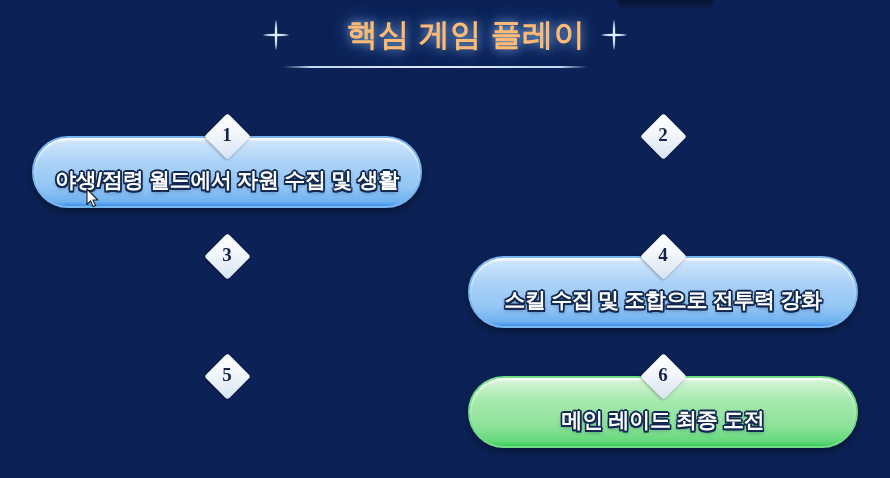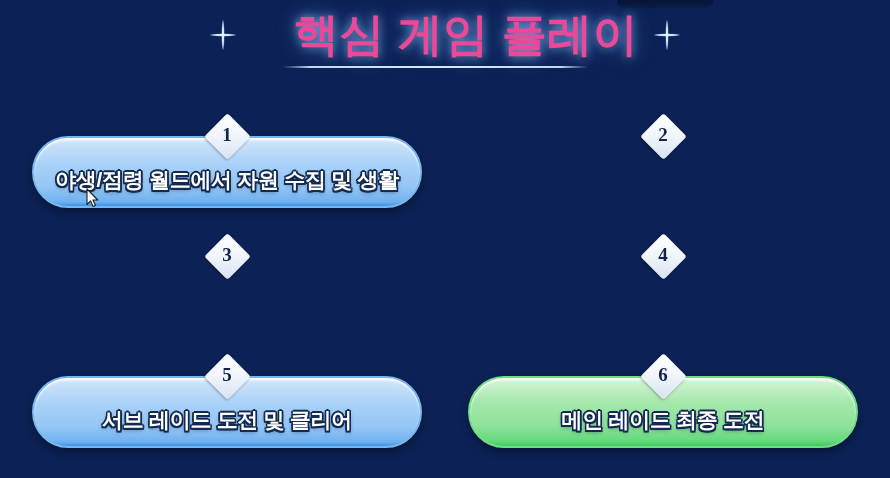--- a/index.html
+++ b/index.html
@@ -38,23 +38,23 @@
     left: 0;
     top: 8px;
     width: 890px;
     height: 54px;
     display: flex;
     align-items: center;
     justify-content: center;
     gap: 16px;
   }
   .title-text {
-    font-size: 45px;
+    font-size: 31px;
     font-weight: 700;
-    color: #ec4899;
+    color: #fdba74;
     letter-spacing: 0.5px;
     text-shadow:
       0 0 10px rgba(150,200,255,0.75),
       0 0 20px rgba(90,150,240,0.55),
       0 2px 3px rgba(0,0,0,0.45);
     white-space: nowrap;
     margin-left: 42px;
   }
   .sparkle {
     width: 26px;
@@ -226,30 +226,30 @@
     </div>
 
     <div class="row">
       <div class="cell">
         <div class="badge"></div>
         <div class="badge-num">3</div>
       </div>
       <div class="cell">
         <div class="badge"></div>
         <div class="badge-num">4</div>
+        <div class="pill blue">
+          <span class="pill-label">스킬 수집 및 조합으로 전투력 강화</span>
+        </div>
       </div>
     </div>
 
     <div class="row">
       <div class="cell">
         <div class="badge"></div>
         <div class="badge-num">5</div>
-        <div class="pill blue">
-          <span class="pill-label">서브 레이드 도전 및 클리어</span>
-        </div>
       </div>
       <div class="cell">
         <div class="badge"></div>
         <div class="badge-num">6</div>
         <div class="pill green">
           <span class="pill-label">메인 레이드 최종 도전</span>
         </div>
       </div>
     </div>
 

